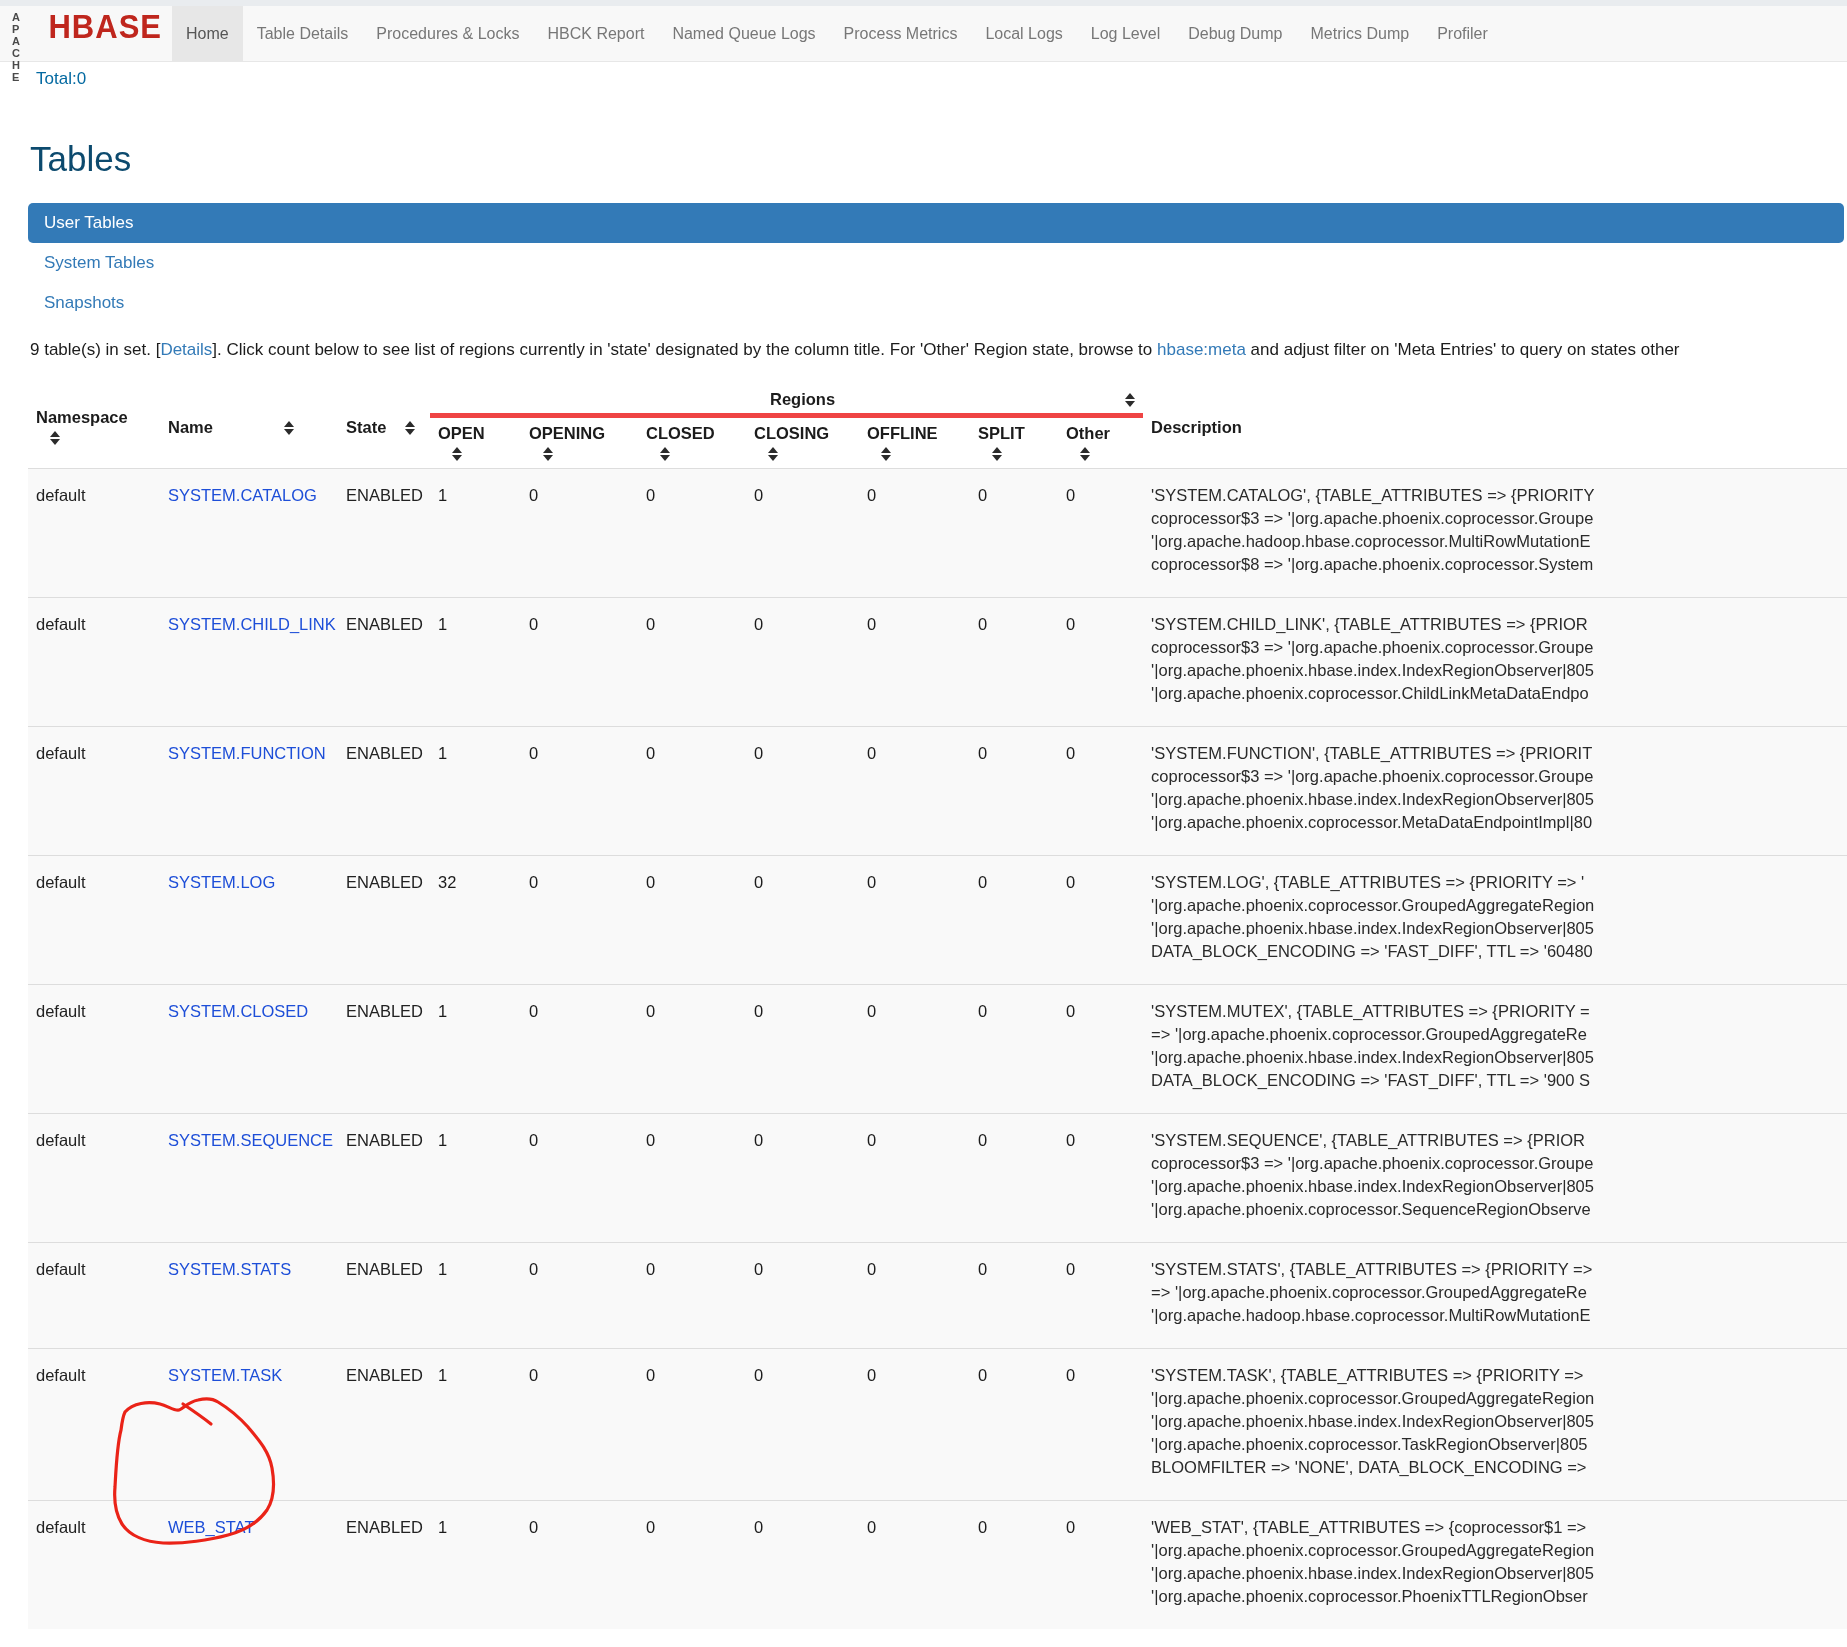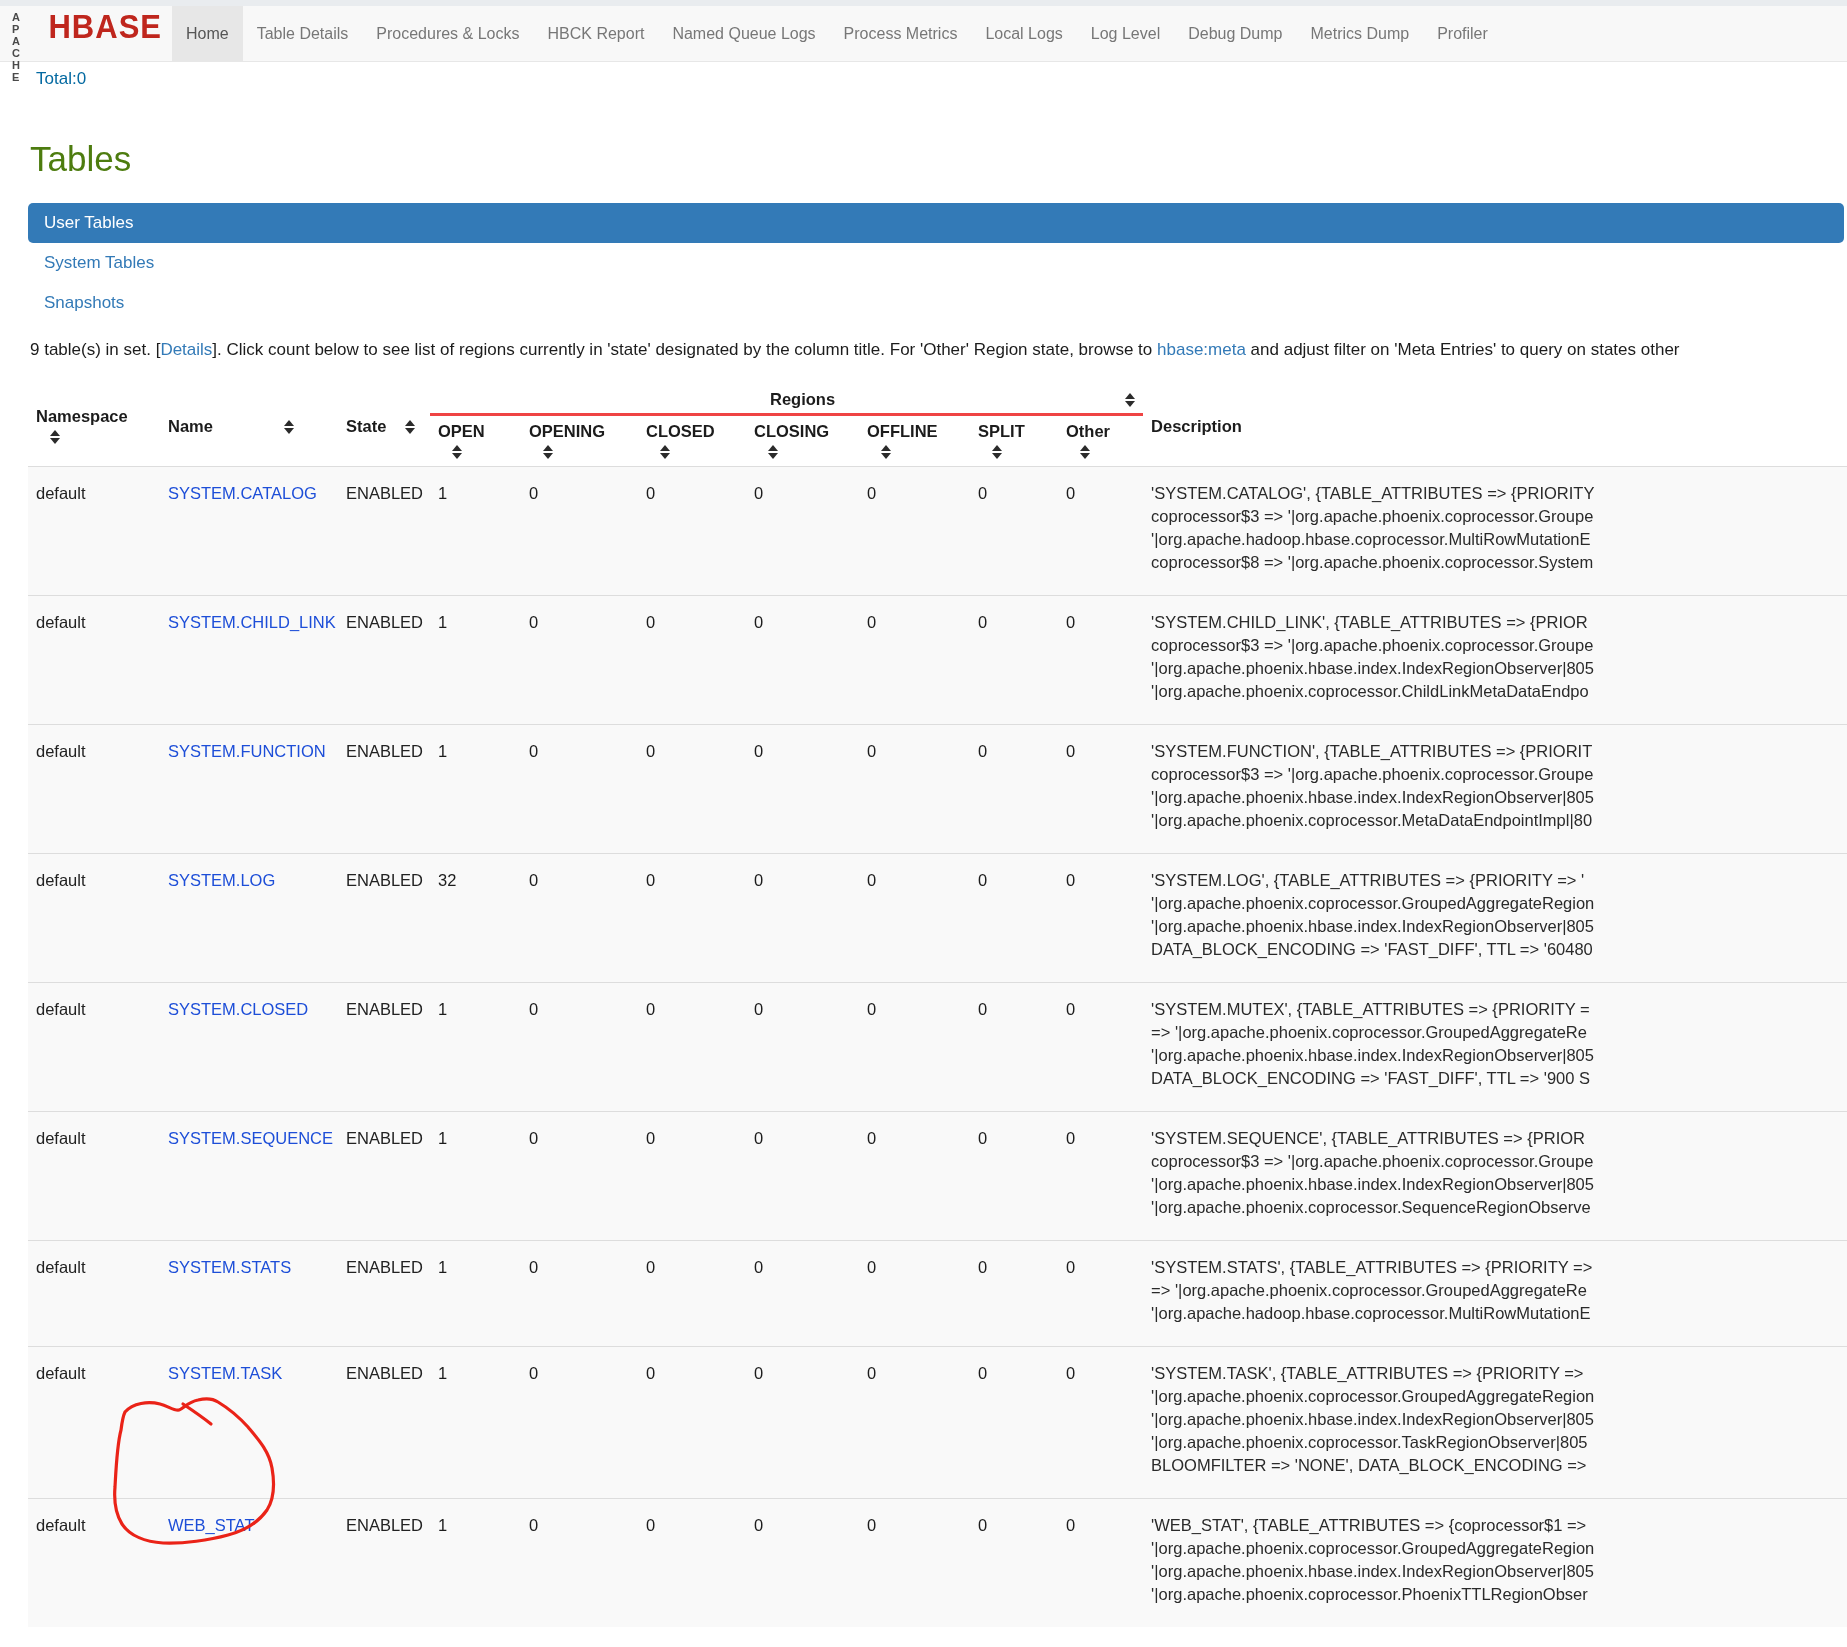--- a/index.html
+++ b/index.html
@@ -16,39 +16,39 @@
   .brand .hbase { font-size:31px; font-weight:800; color:#bf261d; letter-spacing:1px;
     line-height:0.95; transform:scaleY(1.08); transform-origin:left top; }
   .nav-items { display:flex; align-items:stretch; list-style:none; }
   .nav-item { display:flex; align-items:center; padding:0 14px; font-size:16px;
     color:#777; cursor:pointer; white-space:nowrap; }
   .nav-item.active { background:#e7e7e7; color:#555; }
 
   .total-line { margin:7px 0 0 36px; font-size:17px; color:#0369a1; }
 
   
-  h1.page-title { margin:50px 0 0 30px; font-size:35px; font-weight:500; color:#4d7c0f; }
+  h1.page-title { margin:50px 0 0 30px; font-size:35px; font-weight:500; color:#0c4a6e; }
   .tabs { margin:24px 0 0 28px; display:flex;flex-direction:column; }
   .tab { padding:10px 16px; font-size:17px; color:#337ab7; border-radius:5px;
     cursor:pointer; margin-right:3px; }
   .tab.active { background:#337ab7; color:#fff; }
 
   .caption { margin:17px 0 0 30px; font-size:17px; color:#1c1c1c; white-space:nowrap;
     overflow:hidden; width:1817px; }
   .caption a { color:#337ab7; text-decoration:none; }
 
   
   .table-wrap { margin:26px 0 0 28px; width:1819px; overflow:hidden; }
   table { border-collapse:collapse; table-layout:fixed; width:2600px; font-size:16.5px; }
   col.c-namespace{width:132px} col.c-name{width:178px} col.c-state{width:92px}
   col.c-open{width:91px} col.c-opening{width:117px} col.c-closed{width:108px}
   col.c-closing{width:113px} col.c-offline{width:111px} col.c-split{width:88px}
   col.c-other{width:85px} col.c-desc{width:1485px}
   th { text-align:left; font-weight:bold; color:#1c1c1c; padding:6px 8px; vertical-align:middle; }
-  th.group-regions { border-bottom:3px solid #ef4444; padding:4px 8px; }
+  th.group-regions { border-bottom:5px solid #ef4444; padding:4px 8px; }
   th.group-regions .g-inner { display:flex; align-items:center; }
   th.group-regions .g-label { margin:0 auto; padding-left:56px; }
   thead tr.sub-row th, thead th[rowspan] { border-bottom:1px solid #ddd; }
   tbody tr { background:#f9f9f9; }
   tbody td { border-top:1px solid #ddd; vertical-align:top; padding:15px 8px 21px 8px;
     line-height:23px; }
   a.tbl-link { color:#1d4ed8; text-decoration:none; cursor:pointer; }
   .desc-line { white-space:nowrap; line-height:23px; color:#2a2a2a; }
   td.num { color:#1c1c1c; }
 

